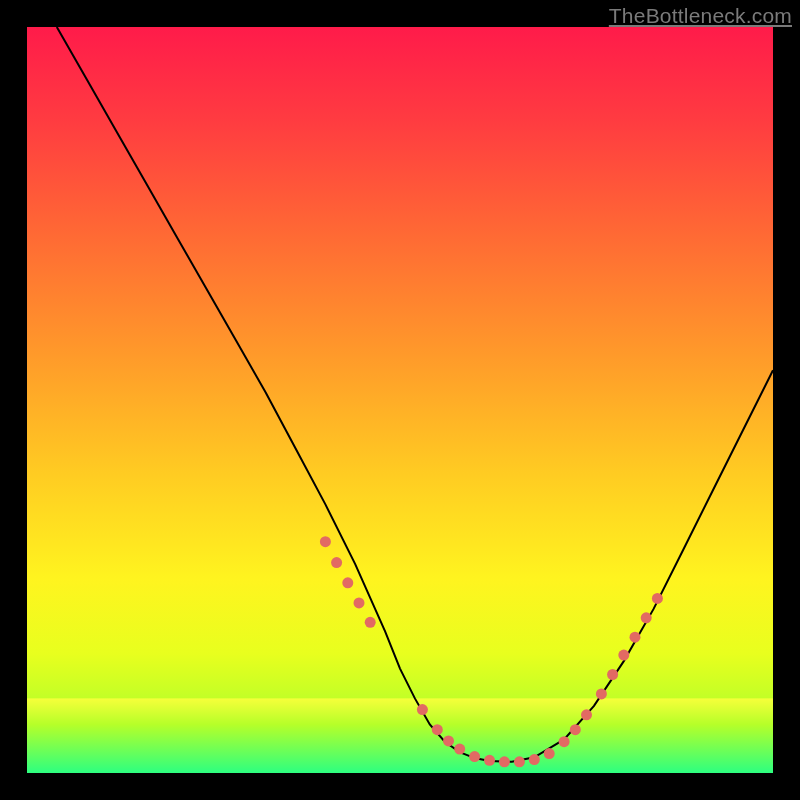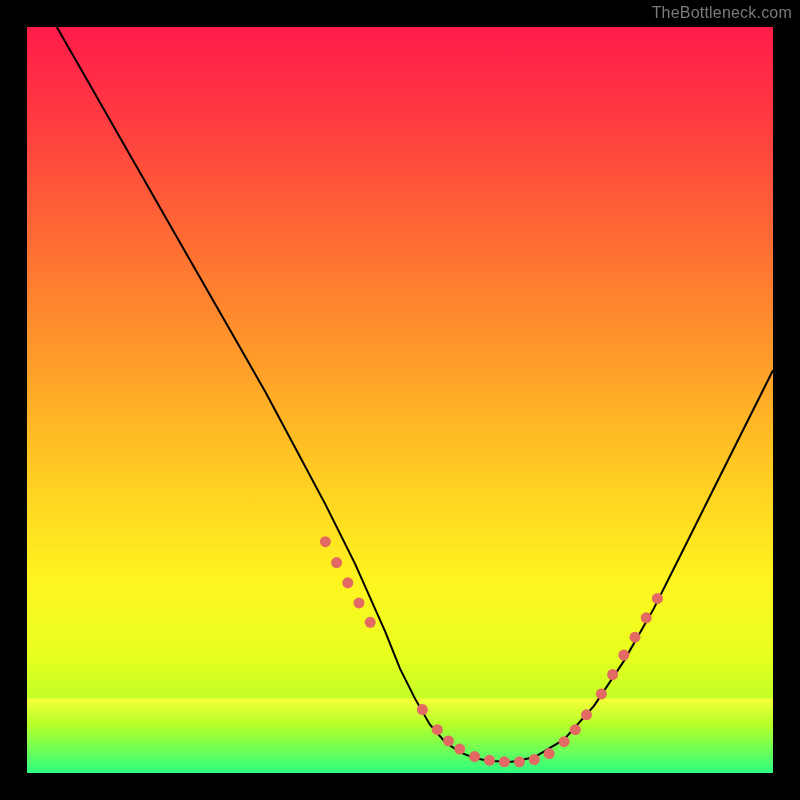--- a/index.html
+++ b/index.html
@@ -24,24 +24,25 @@
     top: 27px;
     left: 27px;
     width: 746px;
     height: 746px;
   }
   .watermark {
     position: absolute;
     top: 4px;
     right: 8px;
     color: #7a7a7a;
-    font-size: 16px;
+    font-size: 21px;
     font-weight: 500;
     letter-spacing: 0.2px;
     user-select: none;
+    text-decoration: underline;
   }
 </style>
 </head>
 <body>
 
 <div class="frame">
   <div class="plot-area">
     <svg id="chart-svg" width="746" height="746" viewBox="0 0 746 746">
       <defs>
         <linearGradient id="bg-grad" x1="0" y1="0" x2="0" y2="1">

